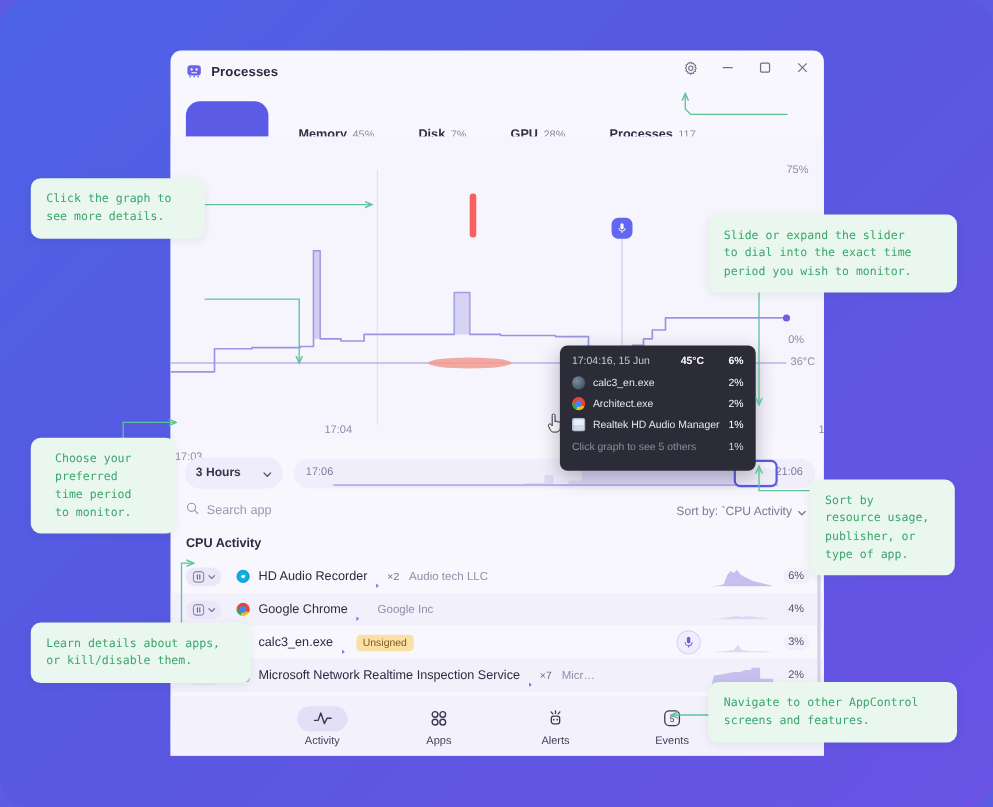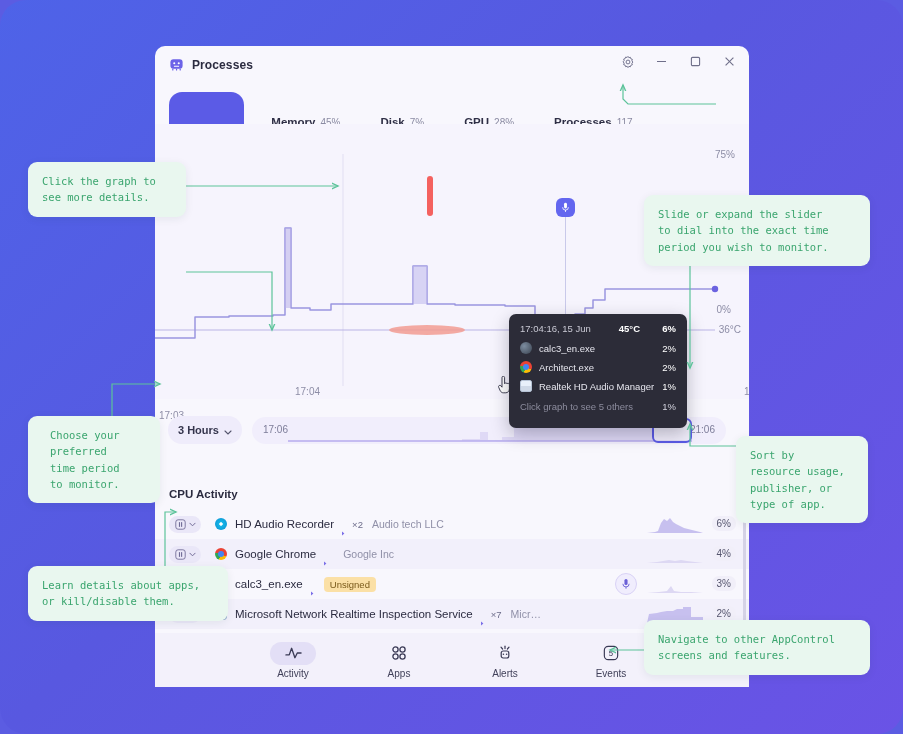--- a/index.html
+++ b/index.html
@@ -114,21 +114,21 @@
   .tt-more .tt-name { color: #8c8c9d; }
   .tt-more .tt-rowpct { color: #d2d2dd; }
 
   
   .sliderrow {
     position: absolute; left: 0; top: 367px; width: 594px; height: 34px;
     display:flex; align-items:center;
   }
   .period {
     margin-left: 13px;
-    display:flex; align-items:center; gap: 5px;
+    display:flex; align-items:center; gap: 20px;
     background: #efecfb; border-radius: 14px;
     padding: 5px 10px; cursor: pointer;
   }
   .period-lbl { font-size: 11px; color: #35354d; font-weight: 600; }
   .track {
     position: relative;
     margin-left: 10px;
     width: 474px; height: 27px;
     background: #f1eefc; border-radius: 14px;
     overflow: hidden; cursor: pointer;
@@ -405,20 +405,39 @@
         <svg class="mini-wave" width="474" height="27" viewBox="0 0 474 27">
           <path d="M36 24 L210 24 L210 22 L228 22 L228 15 L236 15 L236 23 L250 23 L250 20 L262 20 L262 9 L440 9 L440 24 L36 24 Z" fill="#ddd7f6" opacity=".95"></path>
           <line x1="36" y1="24" x2="440" y2="24" stroke="#b6abee" stroke-width="1.6"></line>
         </svg>
         <span class="track-time l">17:06</span>
         <span class="track-time r">21:06</span>
         <div class="handle"></div>
       </div>
     </div>
 
+    <div class="searchrow">
+      <div class="search-wrap">
+        <span>
+          <svg width="12" height="12" viewBox="0 0 14 14" fill="none" stroke="#9a9ab0" stroke-width="1.2">
+            <circle cx="6" cy="6" r="4.3"></circle>
+              <line x1="9.2" y1="9.2" x2="12.6" y2="12.6" stroke-linecap="round"></line>
+          </svg>
+        </span>
+        <span class="search-ph">Search app</span>
+      </div>
+      <div class="sortby">
+        <span class="sort-txt">Sort by: `CPU Activity</span>
+        <span>
+          <svg width="8" height="5" viewBox="0 0 8 5">
+              <path d="M1 1l3 3 3-3" fill="none" stroke="#7a7a95" stroke-width="1.1" stroke-linecap="round"></path>
+            </svg>
+        </span>
+      </div>
+    </div>
 
     <div class="section-title">CPU Activity</div>
 
     <div class="applist">
 
       <div class="approw">
         <span class="ctrl">
           <svg width="11" height="11" viewBox="0 0 14 14">
               <rect x="1" y="1" width="12" height="12" rx="3" fill="none" stroke="#6f6a96" stroke-width="1.1"></rect>
               <rect x="5" y="4" width="1.4" height="6" fill="#6f6a96"></rect>
@@ -650,21 +669,21 @@
       <marker id="ar" markerWidth="7" markerHeight="7" refX="5.4" refY="3" orient="auto">
         <path d="M0 0.6 L5.4 3 L0 5.4" fill="none" stroke="#5cc39a" stroke-width="1.1"></path>
       </marker>
     </defs>
   </svg>
 
   <div class="callout" style="left:28px; top:162px; width:158px;">Click the graph to
 see more details.</div>
 
 
-  <div class="callout" style="left:28px; top:416px; width:132px;padding-left:22px;">Choose your
+  <div class="callout" style="left:28px; top:398px; width:132px;padding-left:22px;">Choose your
 preferred
 time period
 to monitor.</div>
 
   <div class="callout" style="left:28px; top:566px; width:200px;">Learn details about apps,
 or kill/disable them.</div>
 
 
   <div class="callout" style="left:644px; top:195px; width:226px;">Slide or expand the slider
 to dial into the exact time

